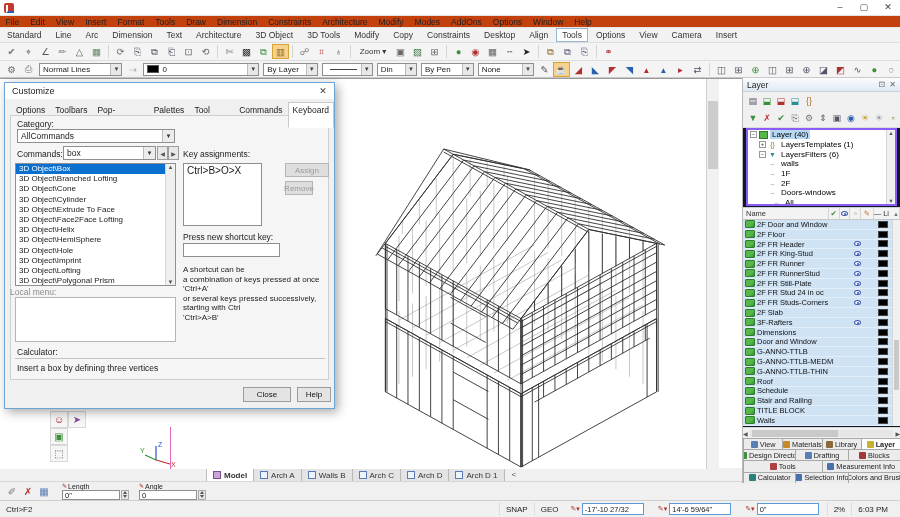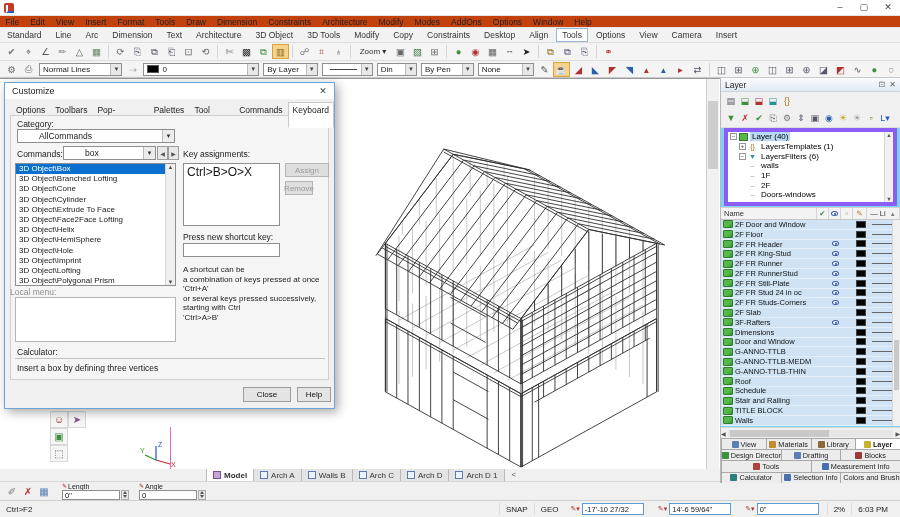--- a/index.html
+++ b/index.html
@@ -45,45 +45,45 @@
   
   #dlg{position:absolute;left:4px;top:82px;width:331px;height:327px;background:#f0f0f0;border:1px solid #6da4d8;box-shadow:3px 3px 10px rgba(0,0,0,.35);z-index:30;font-size:8.5px;color:#1a1a1a}
   #dlg-title{height:16px;background:#fff;display:flex;align-items:center;padding-left:7px;font-size:9px}
   #dlg-close{margin-left:auto;width:22px;text-align:center;font-size:9px;color:#444}
   #dlg-tabs{position:absolute;left:6px;top:19px;display:flex;font-size:8.5px}
   .dtab{padding:2px 4px;border:1px solid transparent;color:#222}
   .dtab.act{background:#fff;border:1px solid #c9c9c9;border-bottom:1px solid #fff;position:relative;z-index:2}
   #dlg-page{position:absolute;left:5px;right:5px;top:32px;bottom:28px;background:#f5f5f5;border:1px solid #cfcfcf}
   .dl{position:absolute;font-size:8.5px;color:#1a1a1a}
   .gray{color:#8d8d8d}
-  .dcombo{position:absolute;height:14px;background:#fff;border:1px solid #8f8f8f;font-size:8.5px;display:flex;align-items:center;padding-left:21px}
+  .dcombo{position:absolute;height:14px;background:#fff;border:1px solid #8f8f8f;font-size:8.5px;display:flex;align-items:center;padding-left:3px}
   .dcombo .arr{width:12px;height:12px;margin-left:auto;background:#ececec;border-left:1px solid #bbb;font-size:6px;display:flex;align-items:center;justify-content:center;color:#333}
   #dlg-spin{position:absolute;left:152px;top:63px;display:flex}
   #dlg-spin div{width:11px;height:14px;border:1px solid #9d9d9d;background:#e8e8e8;font-size:6px;display:flex;align-items:center;justify-content:center;color:#555}
   #cmdlist{position:absolute;left:10px;top:80px;width:161px;height:123px;background:#fff;border:1px solid #8f8f8f;overflow:hidden}
   .citem{height:10.2px;line-height:10.2px;padding-left:3px;font-size:8px;white-space:nowrap}
   .citem.sel{background:#0b6fd0;color:#fff}
   #cmdsb{position:absolute;right:0;top:0;width:10px;height:100%;background:#f0f0f0;border-left:1px solid #d5d5d5;font-size:6px;color:#555;display:flex;flex-direction:column;justify-content:space-between;align-items:center}
-  #keylist{position:absolute;left:178px;top:80px;width:97px;height:63px;background:#fff;border:1px solid #8f8f8f;font-size:12px;padding:1px 3px}
+  #keylist{position:absolute;left:178px;top:80px;width:79px;height:63px;background:#fff;border:1px solid #8f8f8f;font-size:10px;padding:1px 3px}
   .dbtn{position:absolute;height:14px;border:1px solid #b5b5b5;background:#dedede;color:#9a9a9a;font-size:8px;display:flex;align-items:center;justify-content:center}
   .dbtn.en{background:#e4e4e4;border:1px solid #9c9c9c;color:#111}
   #pressin{position:absolute;left:178px;top:160px;width:97px;height:14px;background:#fff;border:1px solid #8f8f8f}
   #helptext{position:absolute;left:178px;top:182px;width:148px;font-size:8px;line-height:9.5px;color:#222}
   #localbox{position:absolute;left:10px;top:214px;width:161px;height:45px;background:#fff;border:1px solid #b5b5b5}
   #descsep{position:absolute;left:10px;top:275px;width:310px;border-top:1px solid #c4c4c4}
   
-  #lpanel{position:absolute;right:0;top:78px;width:180px;height:405px;background:#7dd3fc;border-left:1px solid #b9b9b9;z-index:10;font-size:8px}
+  #lpanel{position:absolute;right:0;top:78px;width:158px;height:405px;background:#0f172a;border-left:1px solid #b9b9b9;z-index:10;font-size:8px}
   #lp-title{height:14px;display:flex;align-items:center;background:linear-gradient(#fafcfe,#dfe9f3);border-bottom:1px solid #c8d4e0;padding:0 4px;font-size:8.5px;color:#222}
   #lp-title .ic{margin-left:auto;color:#666;font-size:8px}
   #lp-title .ic2{margin-left:4px;color:#666;font-size:8px}
   .lp-icons{display:flex;align-items:center;padding-left:3px;background:#f0f0f0}
   #lp-icons1{height:17px}
   #lp-icons2{height:19px;border-bottom:1px solid #dcdcdc}
   .lic{min-width:14px;height:14px;display:flex;align-items:center;justify-content:center;font-size:9px}
-  #lp-tree{position:absolute;left:3px;right:3px;top:50px;height:78px;background:#fff;border:4px solid #8b5cf6;overflow:hidden}
+  #lp-tree{position:absolute;left:3px;right:3px;top:50px;height:78px;background:#fff;border:2px solid #8b5cf6;overflow:hidden}
   .trow{height:9.7px;display:flex;align-items:center;font-size:8px;white-space:nowrap}
   .texp{width:7px;height:7px;border:1px solid #999;font-size:6px;line-height:5px;text-align:center;color:#444;background:#fff;margin-right:2px;flex:none}
   .tic{width:9px;height:8px;margin-right:2px;flex:none;display:flex;align-items:center;justify-content:center;font-size:7px}
   .tlabel{padding:0 2px}
   .tlabel.sel{background:#b8d9f3}
   #treesb{position:absolute;right:0;top:0;width:9px;height:100%;background:#f0f0f0;border-left:1px solid #d5d5d5;font-size:5.5px;color:#555;display:flex;flex-direction:column;justify-content:space-between;align-items:center}
   #lp-colhdr{position:absolute;left:0;right:0;top:129px;height:13px;display:flex;background:#f3f3f3;border-top:1px solid #d0d0d0;border-bottom:1px solid #c6c6c6;font-size:7.5px;color:#333}
   #lp-colhdr div{border-right:1px solid #d5d5d5;display:flex;align-items:center;justify-content:center;height:100%}
   #lp-grid{position:absolute;left:0;right:0;top:142px;height:206px;background:#fff;overflow:hidden}
   .grow{height:9.8px;display:flex;align-items:center;background:#cfe3f5;border-bottom:1px solid #e4eef8;font-size:7.5px;color:#111}

